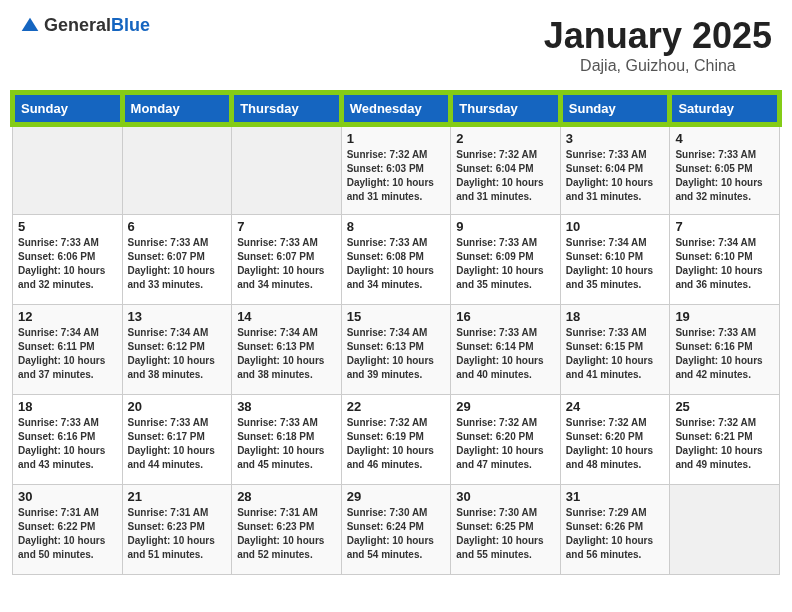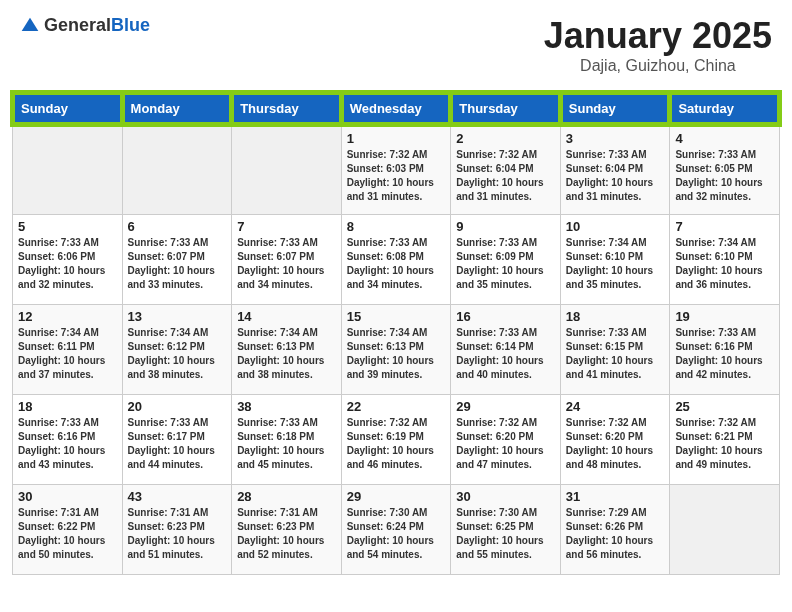--- a/index.html
+++ b/index.html
@@ -234,21 +234,21 @@
           <div class="day-number">25</div>
           <div class="cell-info">Sunrise: 7:32 AM<br>Sunset: 6:21 PM<br>Daylight: 10 hours<br>and 49 minutes.</div>
         </td>
       </tr>
       <tr>
         <td>
           <div class="day-number">30</div>
           <div class="cell-info">Sunrise: 7:31 AM<br>Sunset: 6:22 PM<br>Daylight: 10 hours<br>and 50 minutes.</div>
         </td>
         <td>
-          <div class="day-number">43</div>
+          <div class="day-number">21</div>
           <div class="cell-info">Sunrise: 7:31 AM<br>Sunset: 6:23 PM<br>Daylight: 10 hours<br>and 51 minutes.</div>
         </td>
         <td>
           <div class="day-number">28</div>
           <div class="cell-info">Sunrise: 7:31 AM<br>Sunset: 6:23 PM<br>Daylight: 10 hours<br>and 52 minutes.</div>
         </td>
         <td>
           <div class="day-number">29</div>
           <div class="cell-info">Sunrise: 7:30 AM<br>Sunset: 6:24 PM<br>Daylight: 10 hours<br>and 54 minutes.</div>
         </td>

